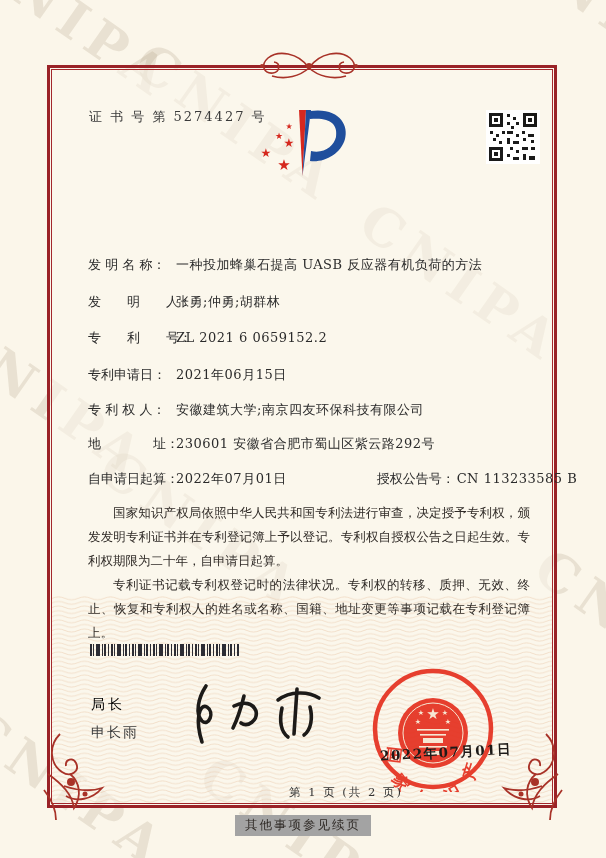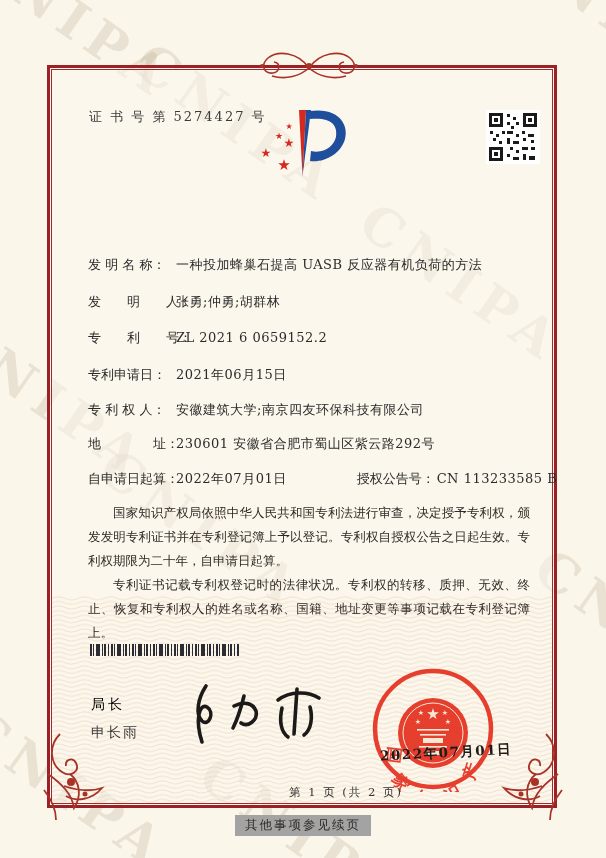--- a/index.html
+++ b/index.html
@@ -28,21 +28,21 @@
   .cert-no{left:39px;top:40px;font-size:13px;color:#3a3a3a;letter-spacing:2px;text-align:center;}
   .title{
     left:0;top:115px;width:100%;text-align:center;
     font-size:30px;font-weight:bold;color:#141414;
     letter-spacing:17px;text-indent:17px;
   }
   
   .row{left:38px;font-size:13px;color:#2b2b2b;white-space:nowrap;}
   .row .lab{display:inline-block;width:86px;}
   .row .val{margin-left:2px;letter-spacing:0.5px;margin-top:38px;}
-  .row .lab2{display:inline-block;margin-left:70px;}
+  .row .lab2{display:inline-block;margin-left:90px;}
   
   .notice{
     left:38px;top:433px;width:442px;font-size:12.5px;line-height:24px;
     color:#2f2a26;text-align:justify;
   }
   .notice p{margin:0;text-indent:2em;}
   
   .wavebox{left:2px;top:528px;width:500px;height:207px;pointer-events:none;}
   .barcode{
     left:40px;top:576px;width:150px;height:12px;

